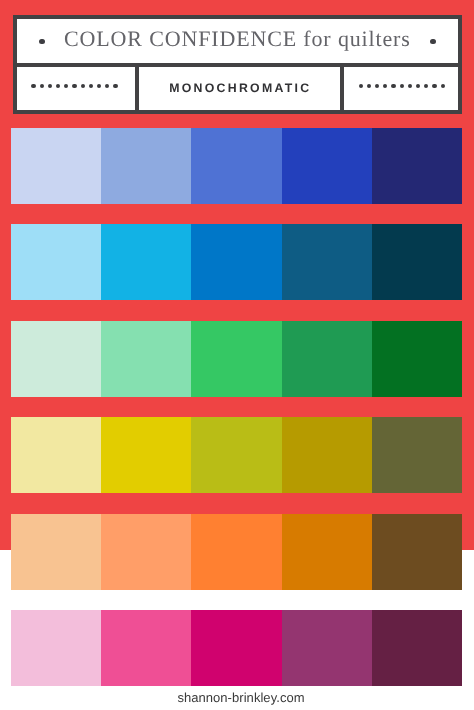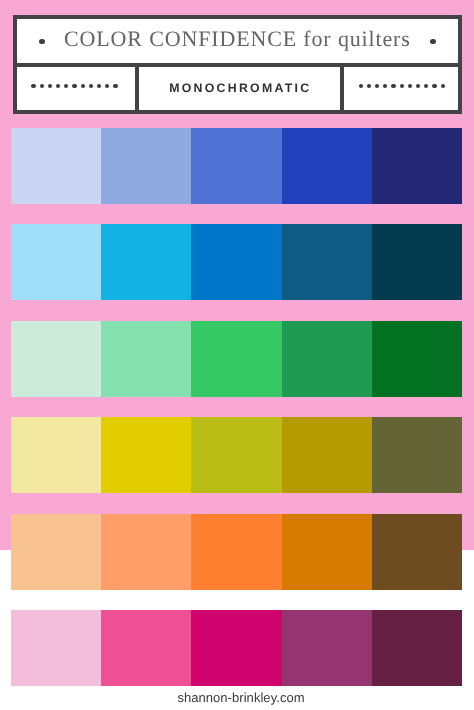--- a/index.html
+++ b/index.html
@@ -1,20 +1,20 @@
 <!DOCTYPE html>
 <html style="--rule: #434244;"><head>
 <meta charset="utf-8">
 <title>Color Confidence for Quilters</title>
 <style>
   html,body{margin:0;padding:0;}
   body{width:474px;height:710px;background:#ffffff;font-family:"Liberation Sans",sans-serif;overflow:hidden;
        -webkit-font-smoothing:antialiased;text-rendering:geometricPrecision;}
   .title,.sub,.footer{will-change:opacity;}
-  .page{position:relative;width:474px;height:550px;background:#f9a8d4;}
+  .page{position:relative;width:474px;height:550px;background:#ef4444;}
 
   
   .header{position:absolute;left:13px;top:15px;width:449px;height:99px;
           border:4px solid var(--rule,#434244);box-sizing:border-box;background:#fff;}
   .hdr-top{position:relative;height:44.2px;}
   .hdr-div{height:4px;background:var(--rule,#434244);}
   .hdr-bot{position:relative;height:42.8px;display:flex;}
   .cell{position:relative;display:flex;align-items:center;justify-content:center;}
   .cell-l{width:118px;}
   .cell-m{flex:1;border-left:4px solid var(--rule,#434244);border-right:4px solid var(--rule,#434244);justify-content:center;}

